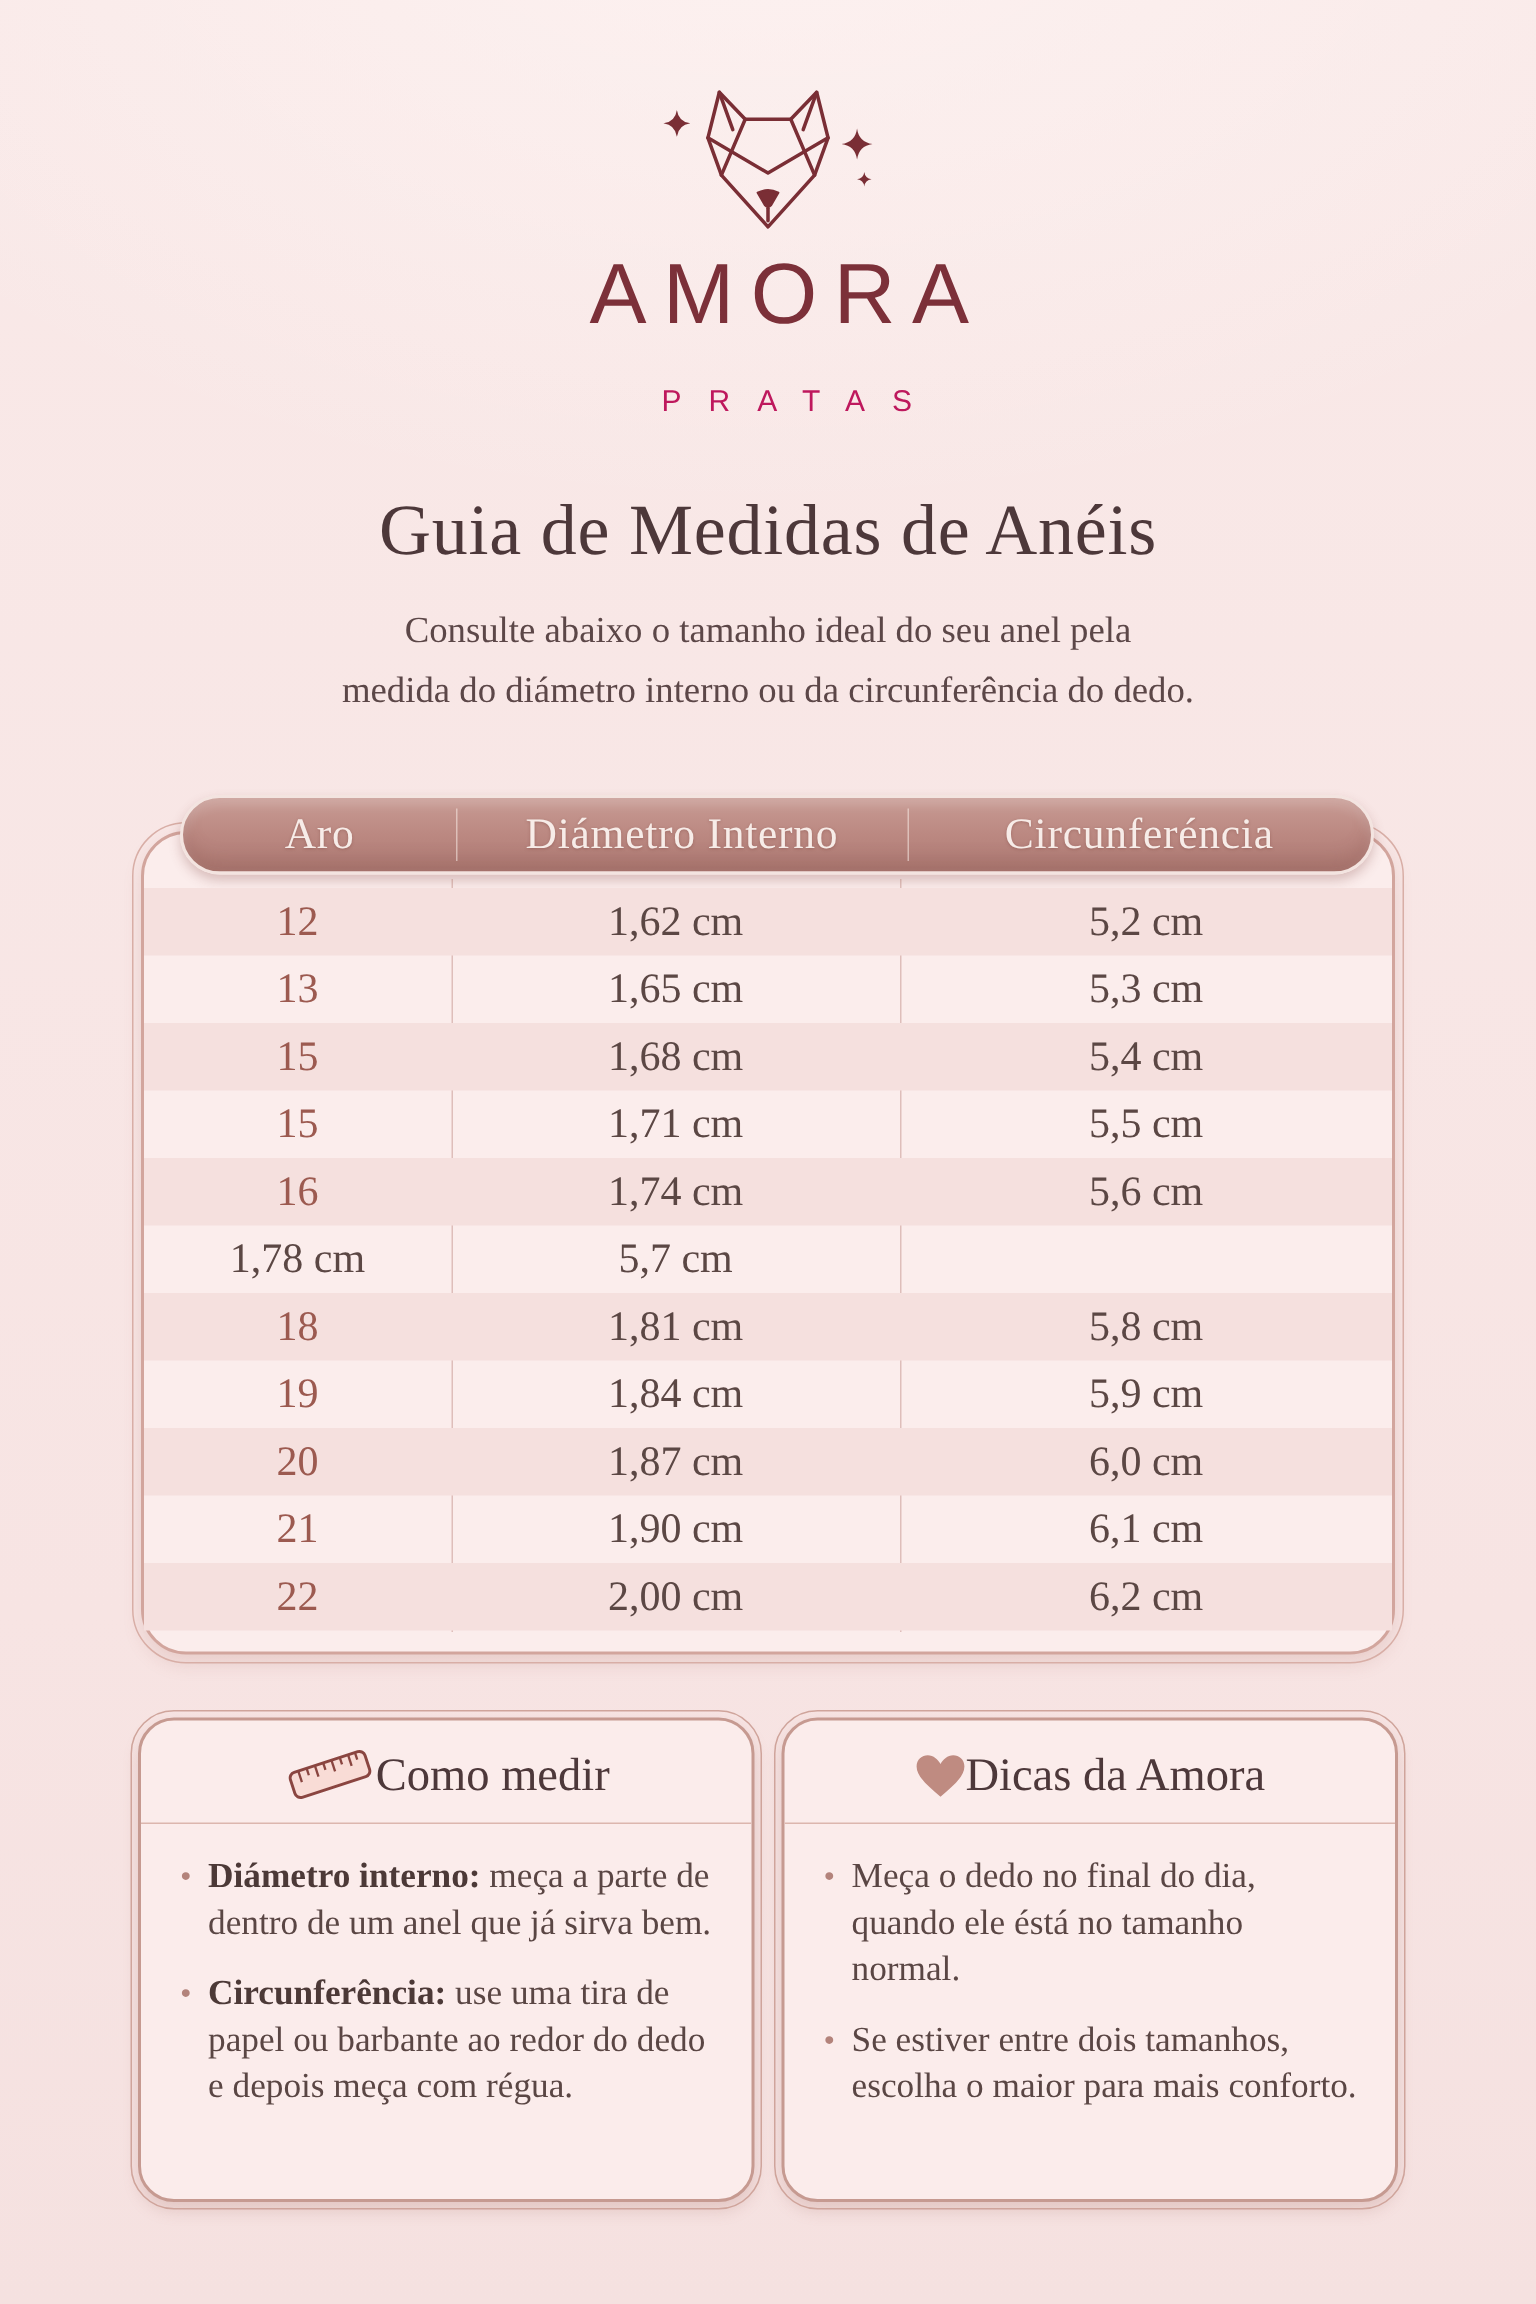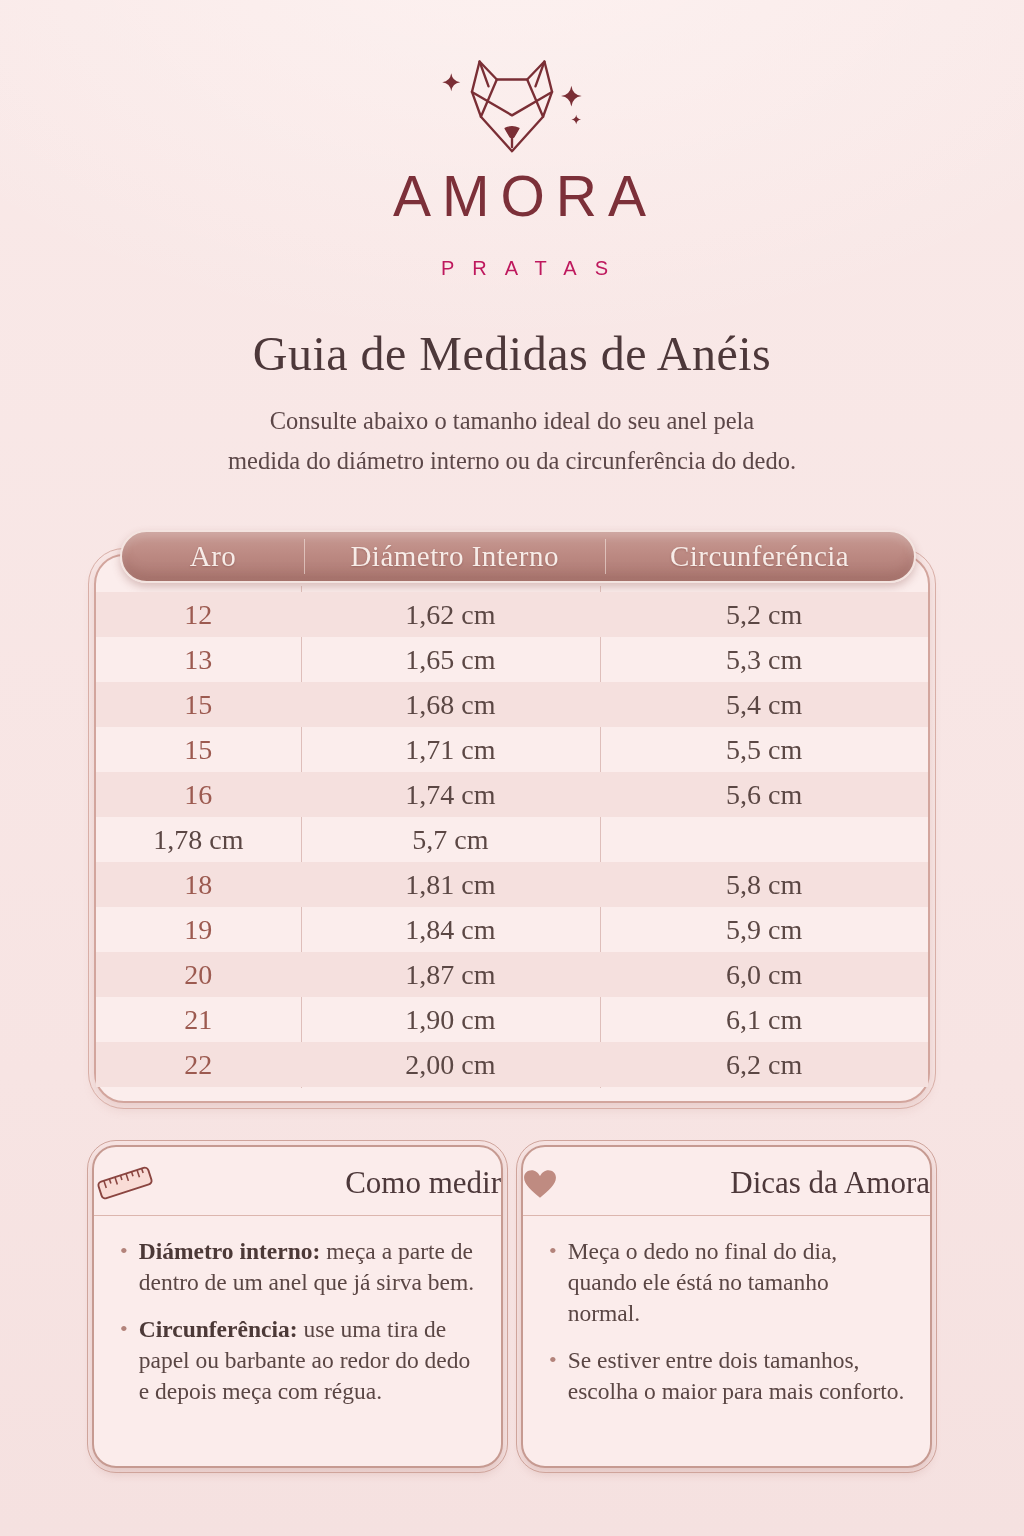--- a/index.html
+++ b/index.html
@@ -118,21 +118,21 @@
     height:323px;
     background:#fbeceb;
     border:2px solid #c69a91;
     outline:1px solid #cfa49b;
     outline-offset:4px;
     border-radius:24px;
     box-shadow:0 6px 10px rgba(170,110,100,0.22);
     overflow:hidden;
   }
   .box-header{
-    display:flex; align-items:center; justify-content:space-between;
+    display:flex; align-items:center; justify-content:center;
     height:64px; margin-top:4px;
   }
   .box-title{ font-size:31px; color:#4d383a; }
   .box-divider{ height:1px; background:#dcb6ae; }
   .box-body{ padding:20px 24px 0 26px; }
   .bullet-item{
     display:flex;
     margin-bottom:16px;
     font-size:23.5px;
     line-height:1.32;

